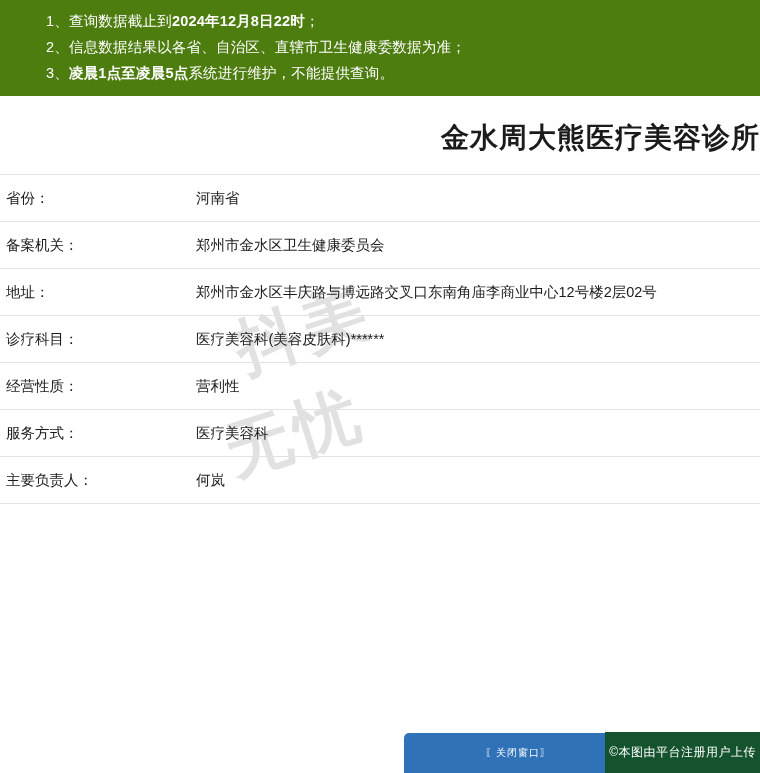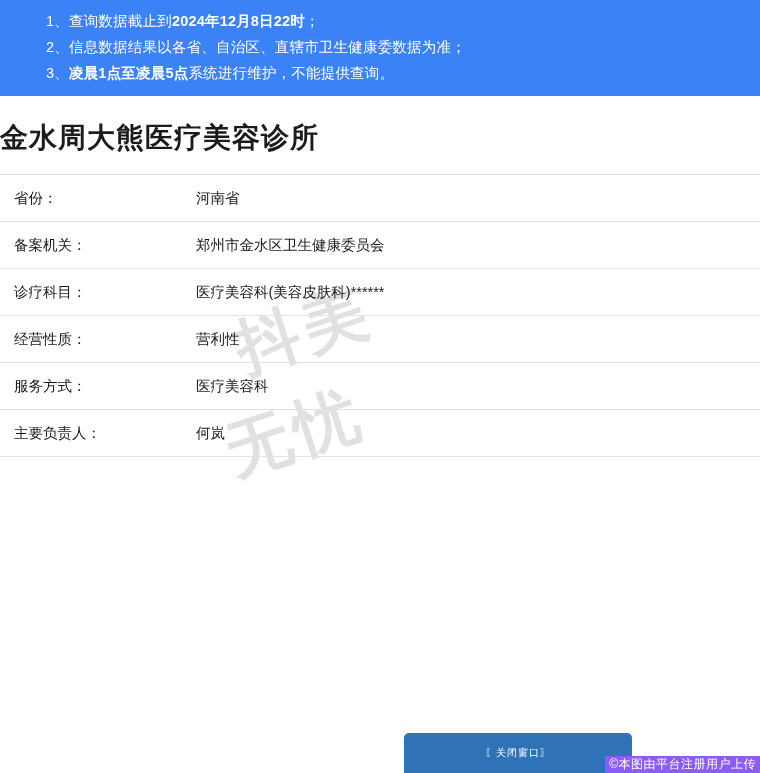--- a/index.html
+++ b/index.html
@@ -11,21 +11,21 @@
     height: 773px;
     background: #ffffff;
     font-family: "Liberation Sans", sans-serif;
     color: #000000;
     overflow: hidden;
     position: relative;
   }
 
   
   .notice {
-    background: #3b82f6;
+    background: #4d7c0f;
     color: #ffffff;
     padding: 8px 0 10px 0;
     box-sizing: border-box;
     min-height: 88px;
   }
   .notice-line {
     font-size: 14.5px;
     line-height: 26px;
     padding-left: 46px;
     white-space: nowrap;
@@ -33,21 +33,21 @@
   }
   .notice-line b {
     font-weight: bold;
   }
 
   
   .title-area {
     height: 78px;
     display: flex;
     align-items: center;
-    justify-content: flex-start;
+    justify-content: flex-end;
     padding-top: 6px;
     box-sizing: border-box;
   }
   .title-text {
     font-size: 28px;
     font-weight: bold;
     color: #1b1b1b;
     letter-spacing: 1px;
   }
 
@@ -65,21 +65,21 @@
   }
   .info-table td {
     height: 47px;
     font-size: 14.5px;
     color: #1a1a1a;
     vertical-align: middle;
     background: transparent;
   }
   .cell-label {
     width: 190px;
-    padding-left: 14px;
+    padding-left: 6px;
     box-sizing: border-box;
   }
   .cell-value {
     padding-left: 6px;
     box-sizing: border-box;
   }
 
   
   .watermark {
     position: absolute;
@@ -122,24 +122,24 @@
     font-family: "Liberation Sans", sans-serif;
     cursor: pointer;
     letter-spacing: 1px;
   }
 
   
   .corner-stamp {
     position: absolute;
     right: 0;
     bottom: 0;
-    background: #8b5cf6;
+    background: #14532d;
     color: #ffffff;
     font-size: 12px;
-    padding: 0 4px;
+    padding: 12px 4px;
     letter-spacing: 0.5px;
     z-index: 5;
   }
 </style>
 </head>
 <body>
 
 <div class="notice">
   <div class="notice-line">
     <span>1、查询数据截止到</span><b>2024年12月8日22时</b><span>；</span>
@@ -165,20 +165,24 @@
   <tbody>
     <tr>
       <td class="cell-label">省份：</td>
       <td class="cell-value">河南省</td>
     </tr>
     <tr>
       <td class="cell-label">备案机关：</td>
       <td class="cell-value">郑州市金水区卫生健康委员会</td>
     </tr>
     <tr>
+      <td class="cell-label">地址：</td>
+      <td class="cell-value">郑州市金水区丰庆路与博远路交叉口东南角庙李商业中心12号楼2层02号</td>
+    </tr>
+    <tr>
       <td class="cell-label">诊疗科目：</td>
       <td class="cell-value">医疗美容科(美容皮肤科)******</td>
     </tr>
     <tr>
       <td class="cell-label">经营性质：</td>
       <td class="cell-value">营利性</td>
     </tr>
     <tr>
       <td class="cell-label">服务方式：</td>
       <td class="cell-value">医疗美容科</td>

